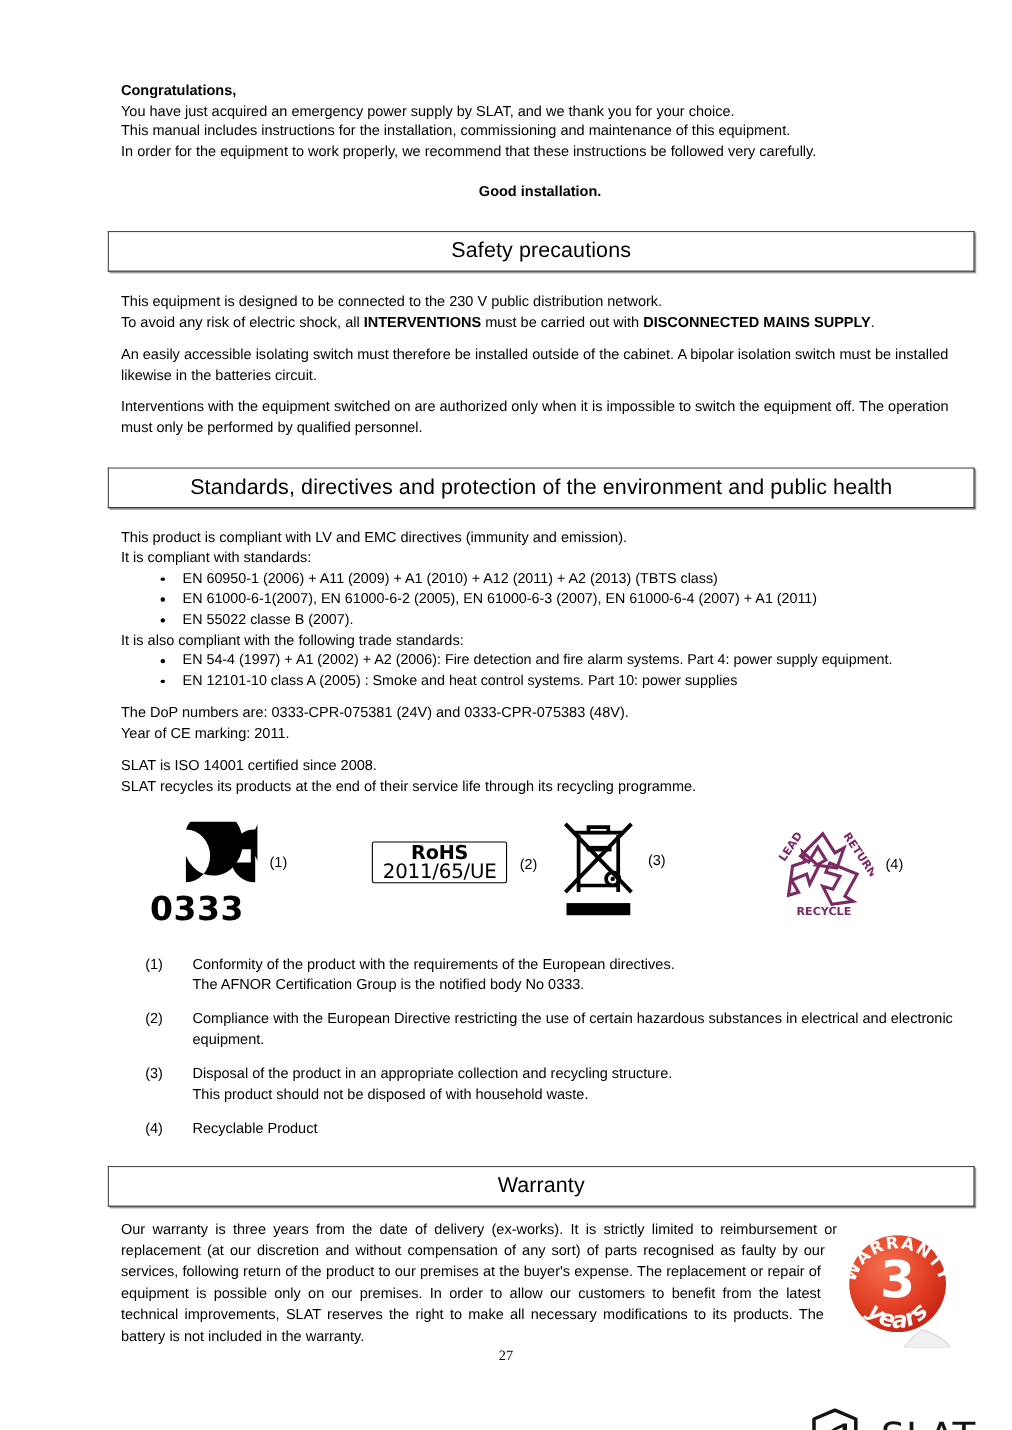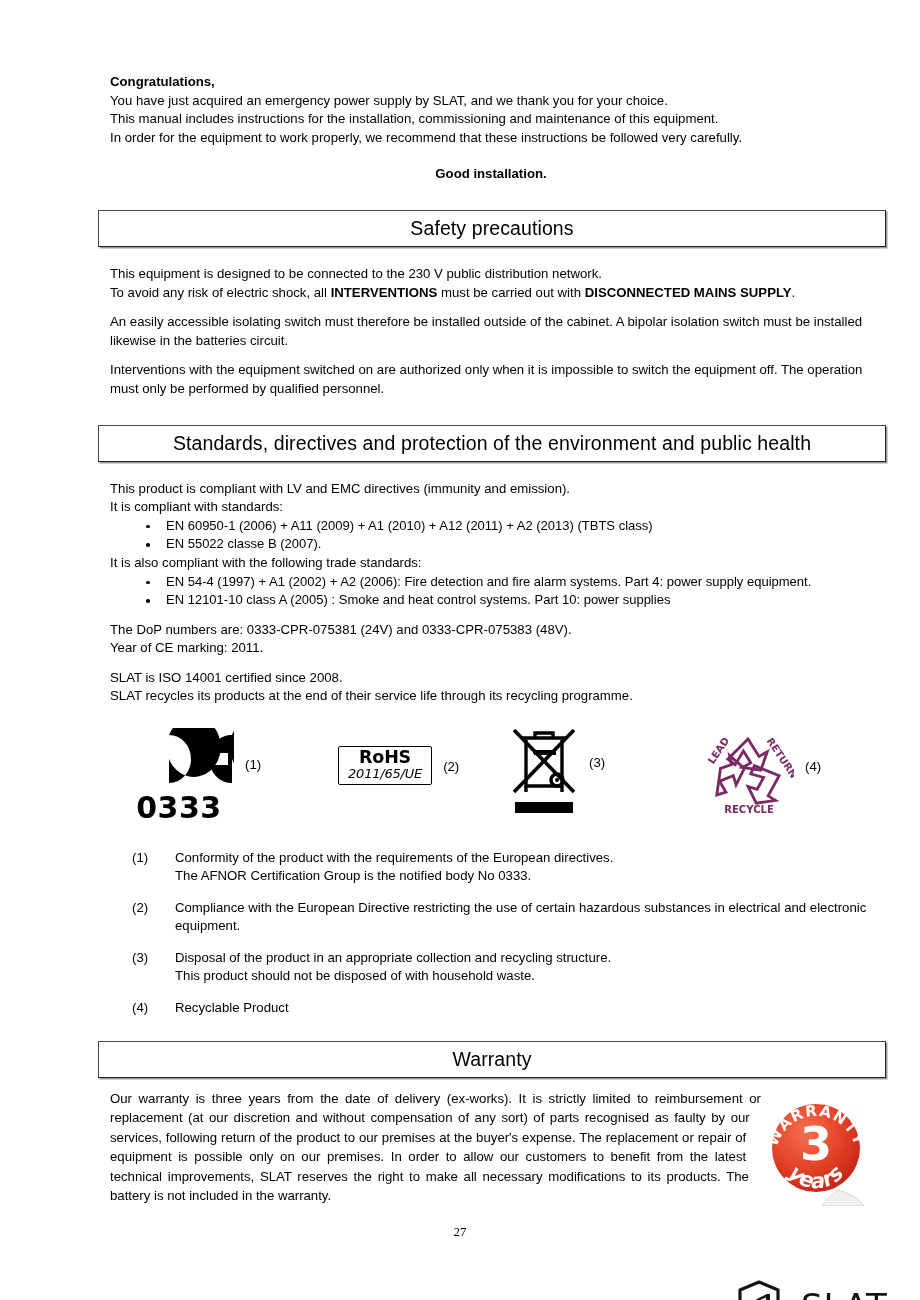--- a/index.html
+++ b/index.html
@@ -146,22 +146,21 @@
   }
   .rohs-main {
     font-family: "DejaVu Sans", sans-serif;
     font-weight: bold;
     font-size: 17.5px;
     line-height: 19px;
     letter-spacing: -0.2px;
   }
   .rohs-sub {
     font-family: "DejaVu Sans", sans-serif;
-    font-style: italic;
-    font-size: 13px;
+    font-size: 18px;
     line-height: 14.5px;
     letter-spacing: -0.2px;
   }
   .rohs-block .sym-caption { margin-top: 12px; }
 
   
   .weee-block { left: 400px; top: 0px; }
   .weee-inner { display: flex; flex-direction: column; align-items: center; }
   .weee-bar {
     width: 58px;
@@ -258,20 +257,21 @@
     </div>
 
     <div class="spacer-md"></div>
 
     <div>
       <div class="line">This product is compliant with LV and EMC directives (immunity and emission).</div>
       <div class="line">It is compliant with standards:</div>
 
       <ul class="std-list">
         <li>EN 60950-1 (2006) + A11 (2009) + A1 (2010) + A12 (2011) + A2 (2013) (TBTS class)</li>
+        <li>EN 61000-6-1(2007), EN 61000-6-2 (2005), EN 61000-6-3 (2007), EN 61000-6-4 (2007) + A1 (2011)</li>
         <li>EN 55022 classe B (2007).</li>
       </ul>
 
       <div class="line">It is also compliant with the following trade standards:</div>
 
       <ul class="std-list">
         <li>EN 54-4 (1997) + A1 (2002) + A2 (2006): Fire detection and fire alarm systems. Part 4: power supply equipment.</li>
         <li>EN 12101-10 class A (2005) : Smoke and heat control systems. Part 10: power supplies</li>
       </ul>
 

